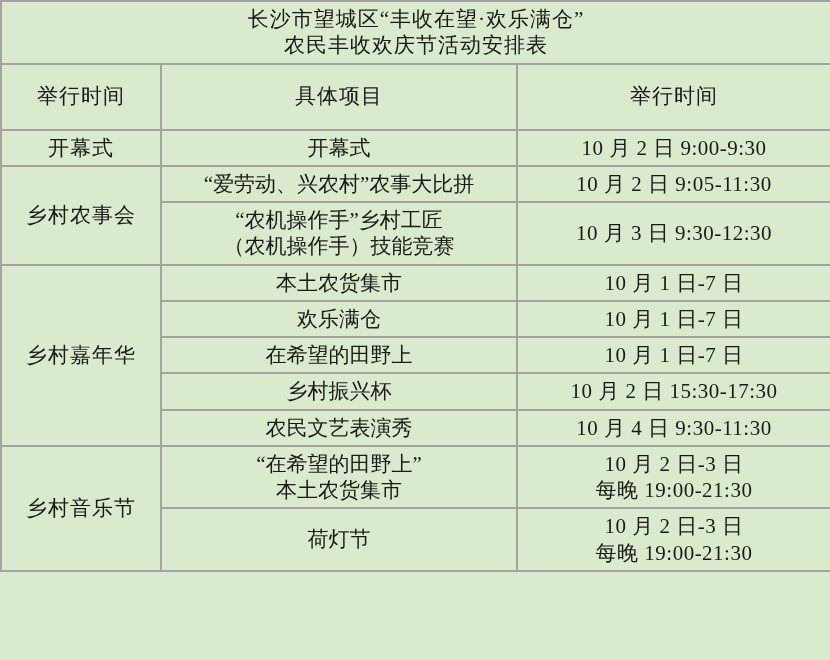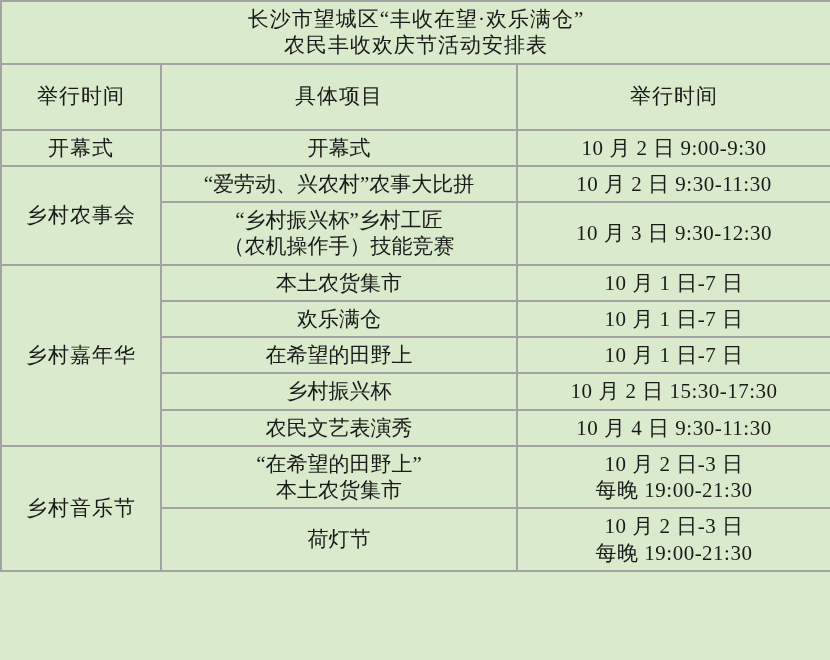--- a/index.html
+++ b/index.html
@@ -107,25 +107,25 @@
 
       <tr>
         <td class="section-cell" rowspan="1">开幕式</td>
         <td class="item-cell">开幕式</td>
         <td class="time-cell">10 月 2 日 9:00-9:30</td>
       </tr>
 
       <tr>
         <td class="section-cell" rowspan="2">乡村农事会</td>
         <td class="item-cell">“爱劳动、兴农村”农事大比拼</td>
-        <td class="time-cell">10 月 2 日 9:30-11:30</td>
+        <td class="time-cell">10 月 2 日 9:05-11:30</td>
       </tr>
       <tr>
         <td class="item-cell two-line">
-          <span class="sub">“乡村振兴杯”乡村工匠</span>
+          <span class="sub">“农机操作手”乡村工匠</span>
           <span class="sub">（农机操作手）技能竞赛</span>
         </td>
         <td class="time-cell">10 月 3 日 9:30-12:30</td>
       </tr>
 
       <tr>
         <td class="section-cell" rowspan="5">乡村嘉年华</td>
         <td class="item-cell">本土农货集市</td>
         <td class="time-cell">10 月 1 日-7 日</td>
       </tr>

